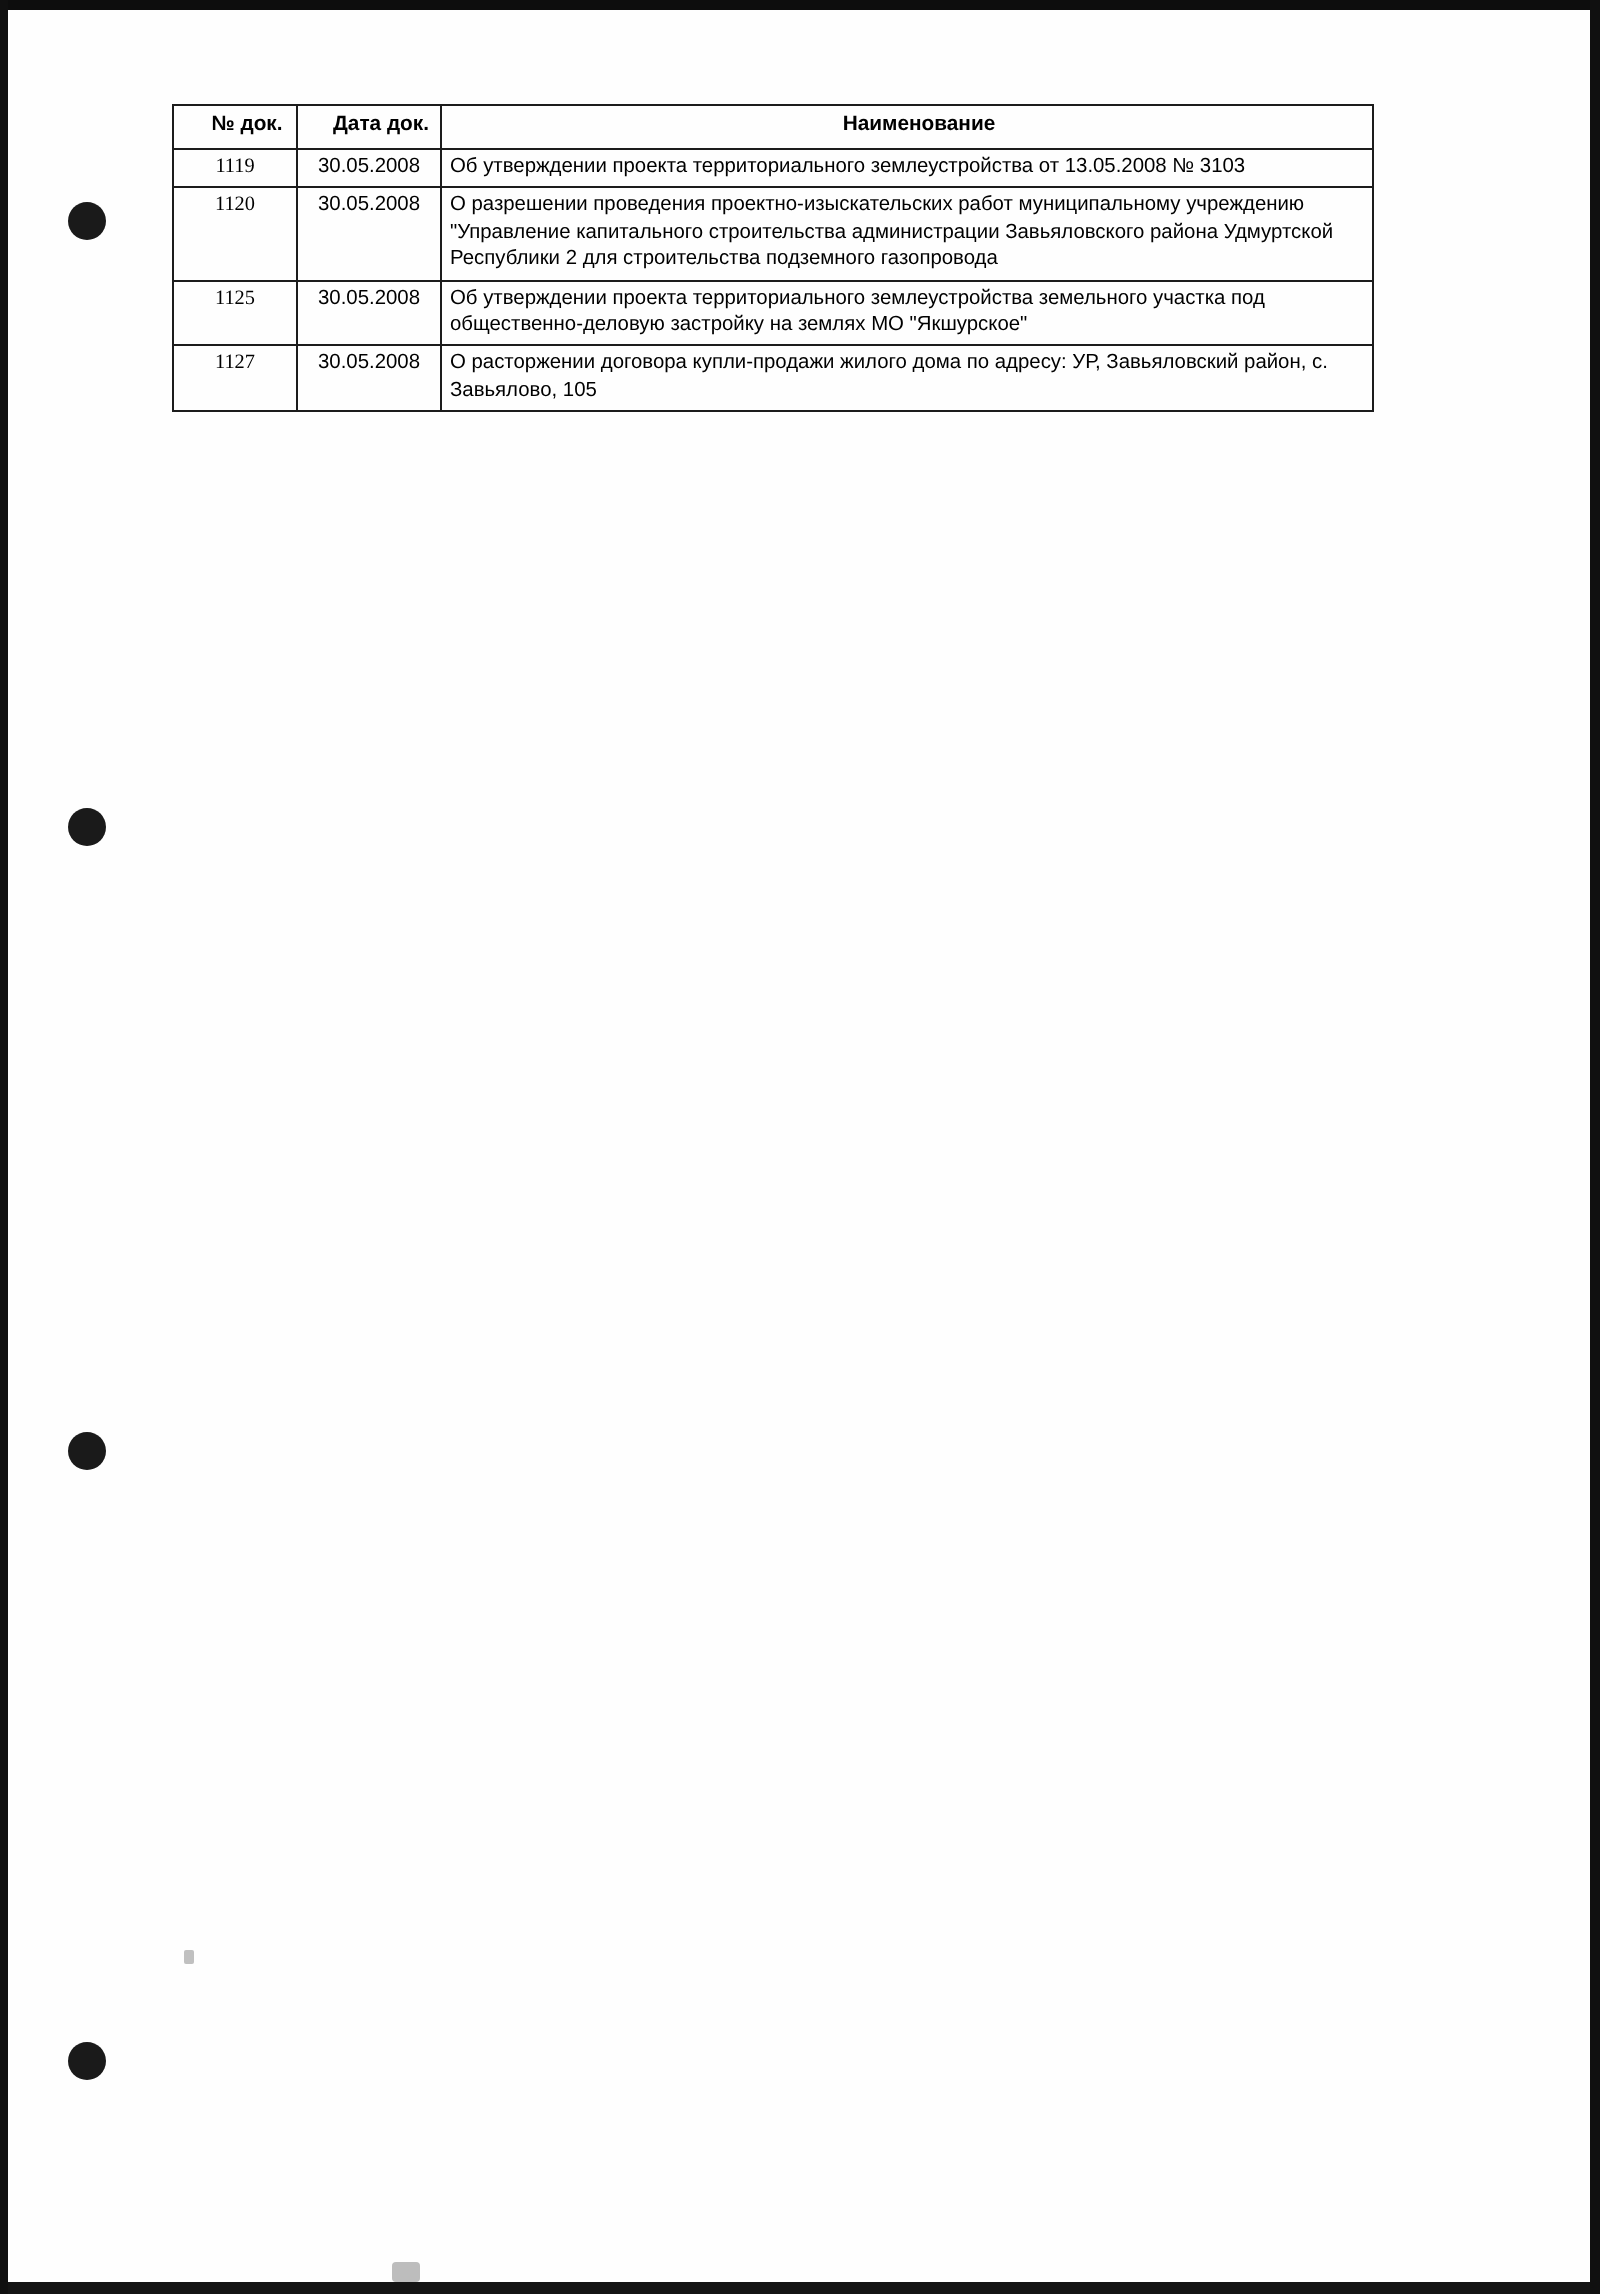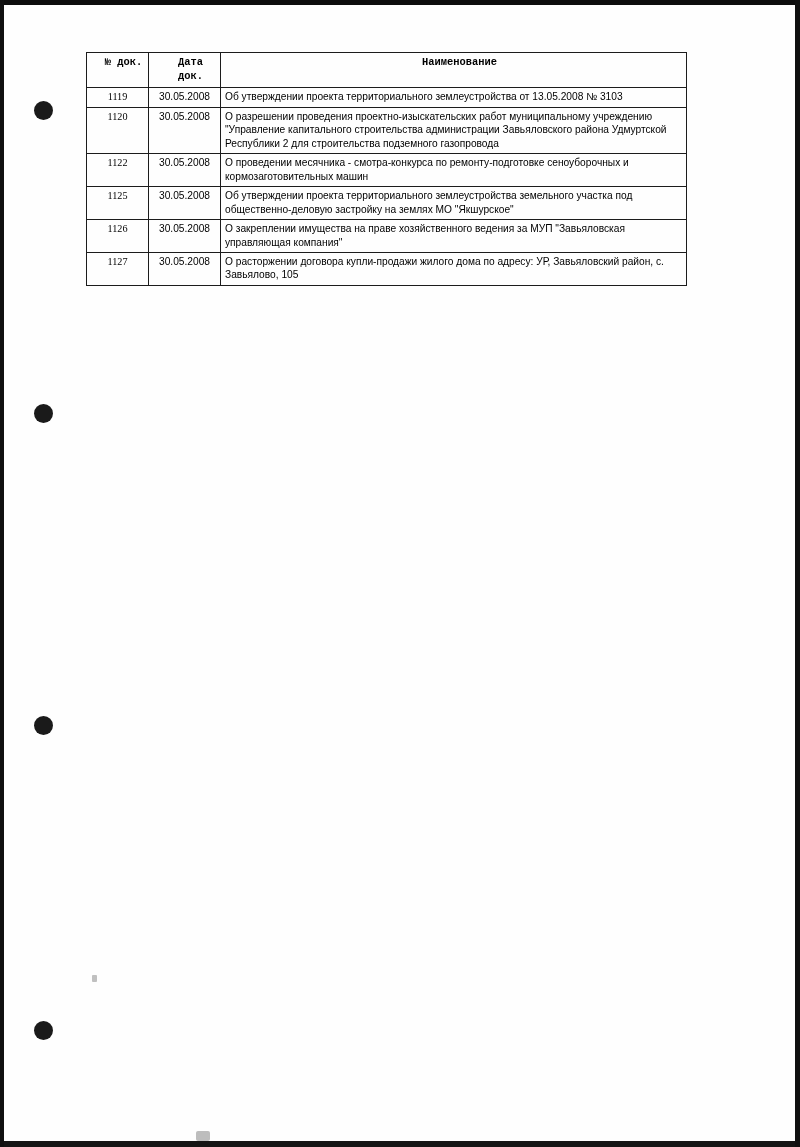--- a/index.html
+++ b/index.html
@@ -92,21 +92,20 @@
   table.doc-table td, table.doc-table th {
     border: 1px solid #1c1c1c;
     vertical-align: top;
     padding: 2px 4px 3px 4px;
   }
   table.doc-table thead th {
     text-align: center;
     font-weight: bold;
     padding: 3px 4px 4px 16px;
     font-size: 10.4px;
-    font-family: Liberation Mono, monospace;
   }
   col.c-num { width: 62px; }
   col.c-date { width: 72px; }
   col.c-name { width: 466px; }
 
   td.num {
     text-align: center;
     white-space: nowrap;
     font-family: Liberation Serif, serif;
   }
@@ -153,33 +152,23 @@
         <td class="num">1119</td>
         <td class="date">30.05.2008</td>
         <td class="name">Об утверждении проекта территориального землеустройства от 13.05.2008 № 3103</td>
       </tr>
       <tr>
         <td class="num">1120</td>
         <td class="date">30.05.2008</td>
         <td class="name">О разрешении проведения проектно-изыскательских работ муниципальному учреждению "Управление капитального строительства администрации Завьяловского района Удмуртской Республики 2 для строительства подземного газопровода</td>
       </tr>
       <tr>
-        <td class="num">1122</td>
-        <td class="date">30.05.2008</td>
-        <td class="name">О проведении месячника - смотра-конкурса по ремонту-подготовке сеноуборочных и кормозаготовительных машин</td>
-      </tr>
-      <tr>
         <td class="num">1125</td>
         <td class="date">30.05.2008</td>
         <td class="name">Об утверждении проекта территориального землеустройства земельного участка под общественно-деловую застройку на землях МО "Якшурское"</td>
-      </tr>
-      <tr>
-        <td class="num">1126</td>
-        <td class="date">30.05.2008</td>
-        <td class="name">О закреплении имущества на праве хозяйственного ведения за МУП "Завьяловская управляющая компания"</td>
       </tr>
       <tr>
         <td class="num">1127</td>
         <td class="date">30.05.2008</td>
         <td class="name">О расторжении договора купли-продажи жилого дома по адресу: УР, Завьяловский район, с. Завьялово, 105</td>
       </tr>
     </tbody>
   </table>
 </div>
 

